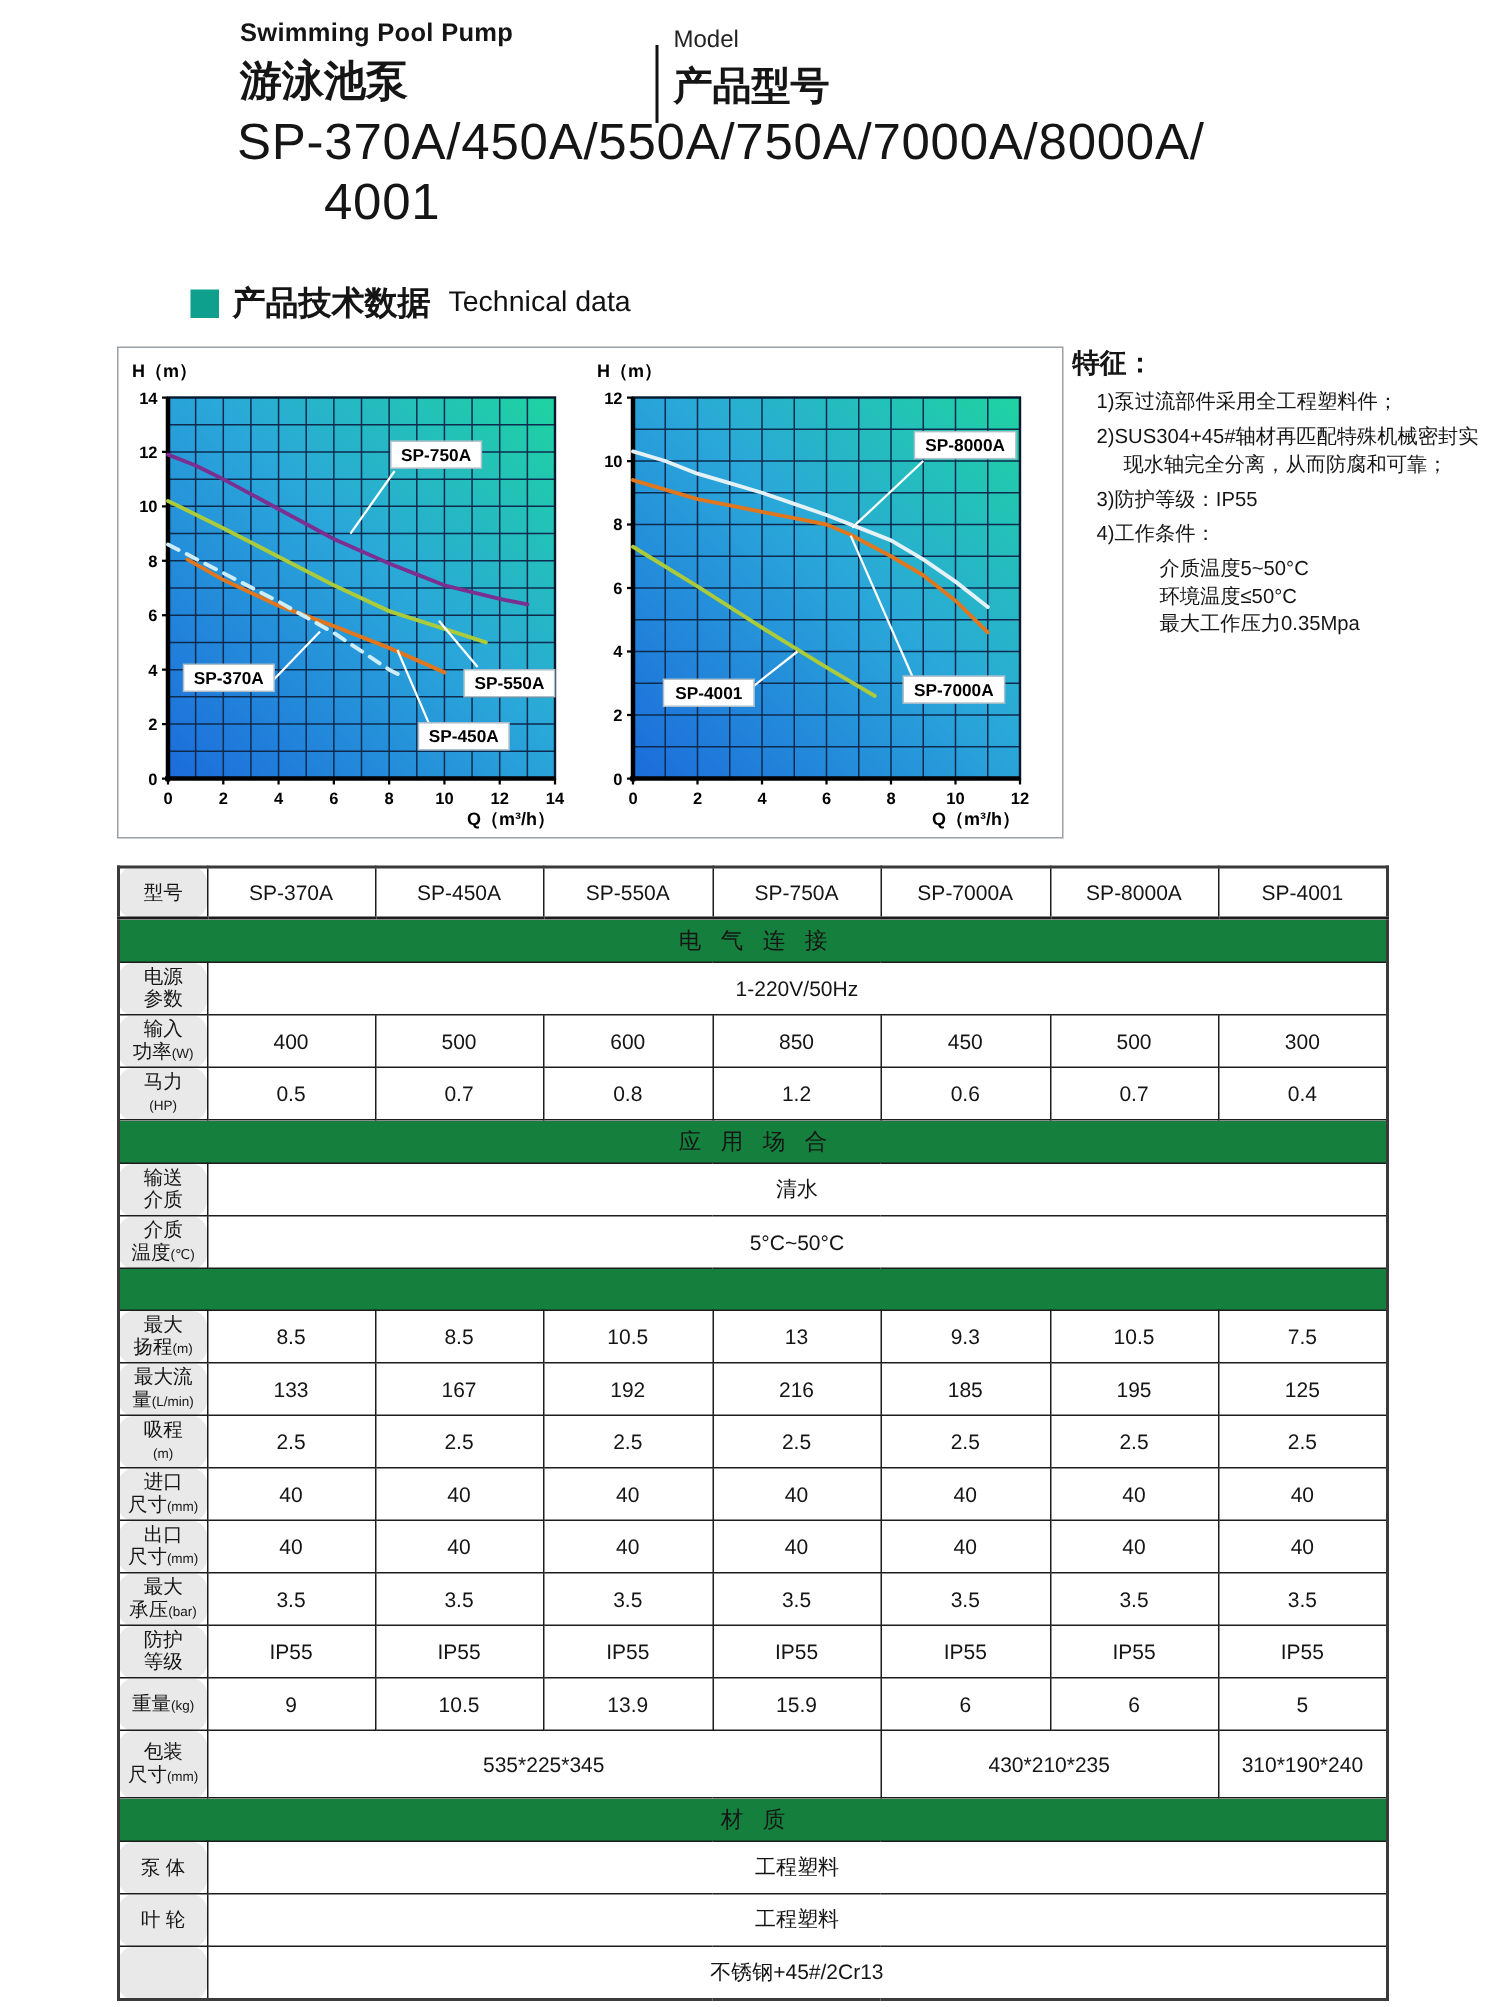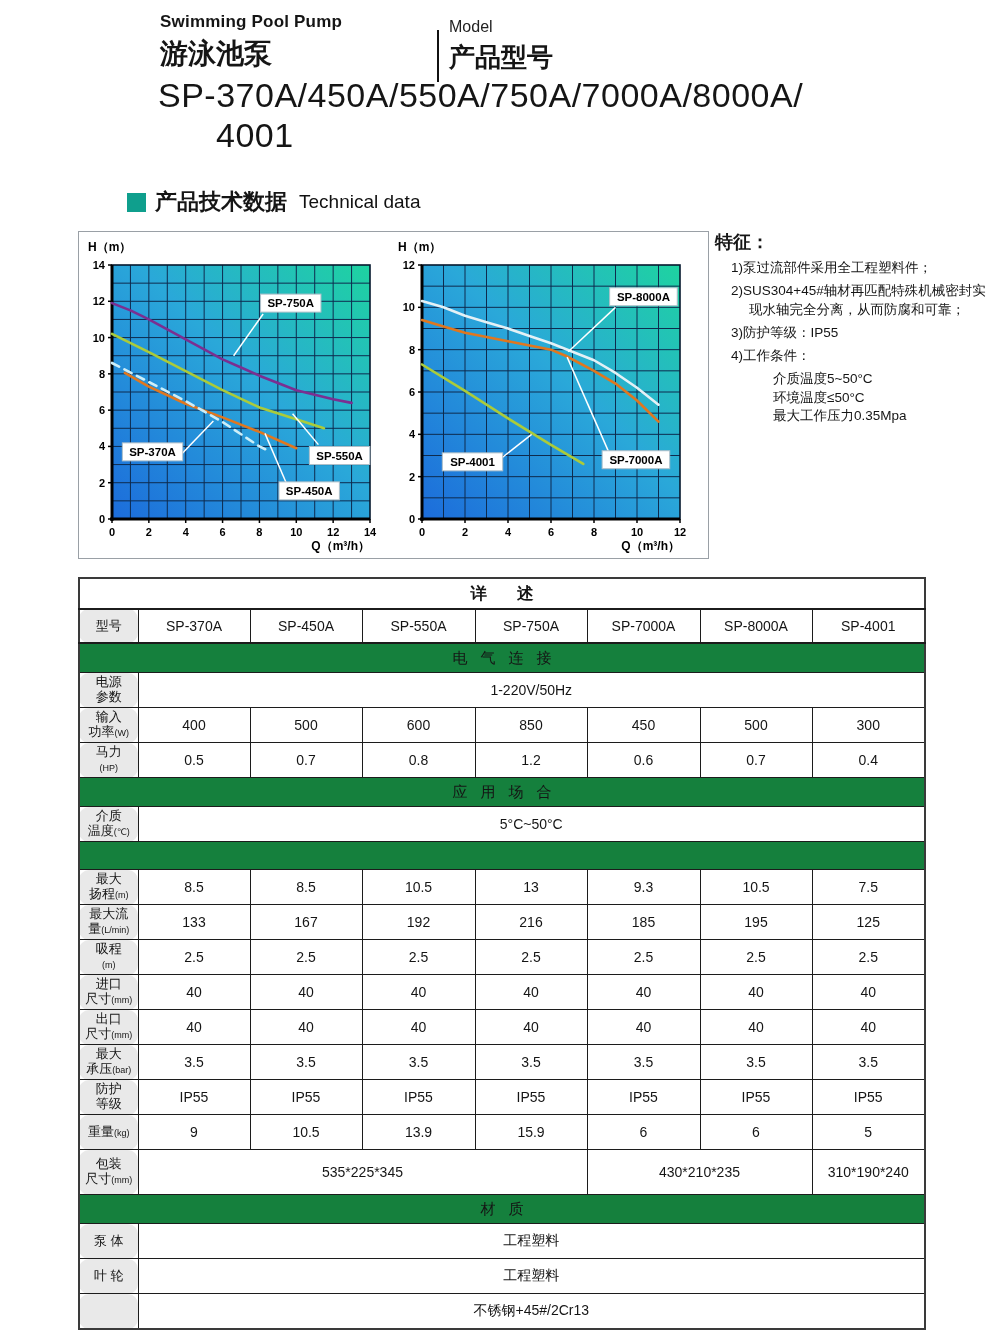--- a/index.html
+++ b/index.html
@@ -255,23 +255,20 @@
       <col style="width:59px">
       <col style="width:112px">
         <col style="width:112px">
         <col style="width:113px">
         <col style="width:112px">
       <col style="width:113px">
         <col style="width:112px">
         <col style="width:113px">
     </colgroup>
     <tbody id="spec-tbody">
-        <tr class="title-row">
-          <td colspan="8">详述</td>
-        </tr>
         <tr class="models-row">
           <td class="lbl">型号</td>
           <td>SP-370A</td>
           <td>SP-450A</td>
           <td>SP-550A</td>
           <td>SP-750A</td>
           <td>SP-7000A</td>
           <td>SP-8000A</td>
           <td>SP-4001</td>
         </tr>
@@ -309,20 +306,27 @@
           <td>1.2</td>
           <td>0.6</td>
           <td>0.7</td>
           <td>0.4</td>
         </tr>
         <tr>
           <td class="sec" colspan="8">应用场合</td>
         </tr>
         <tr>
           <td class="lbl">
+            <div><span>输送</span></div>
+            <div><span>介质</span></div>
+          </td>
+          <td colspan="7">清水</td>
+        </tr>
+        <tr>
+          <td class="lbl">
             <div><span>介质</span></div>
             <div><span>温度</span><span class="u">(℃)</span></div>
           </td>
           <td colspan="7">5°C~50°C</td>
         </tr>
         <tr>
           <td class="sec empty" colspan="8"></td>
         </tr>
         <tr>
           <td class="lbl">

